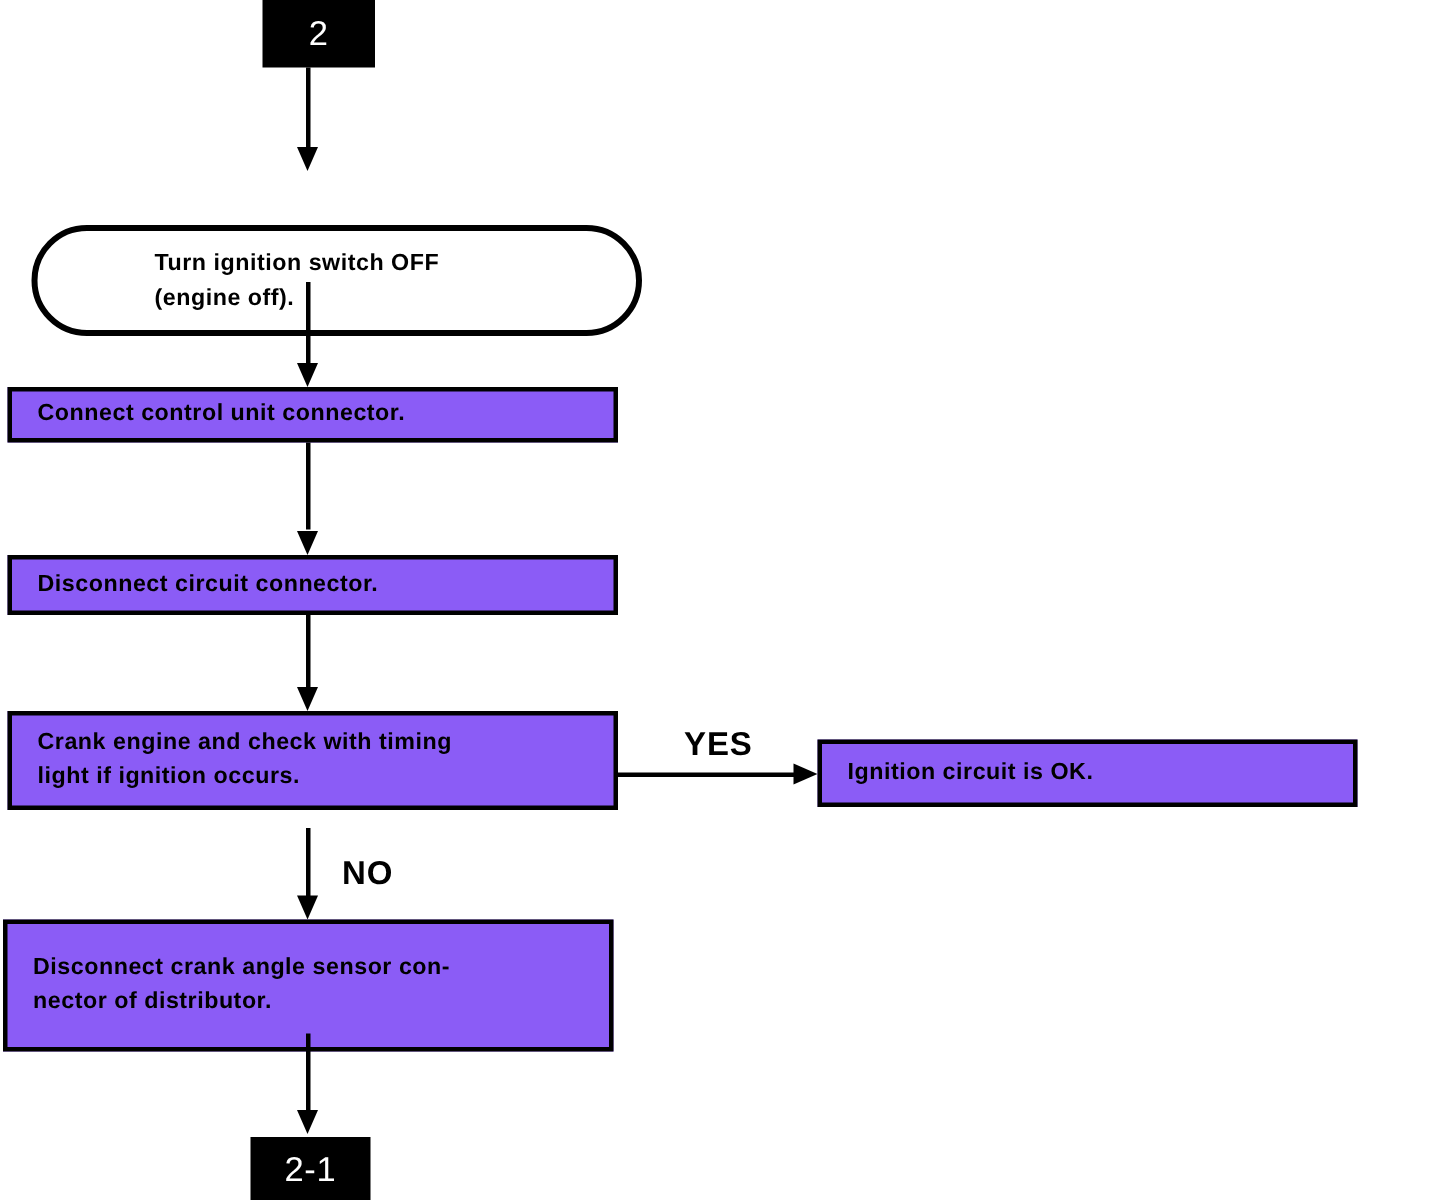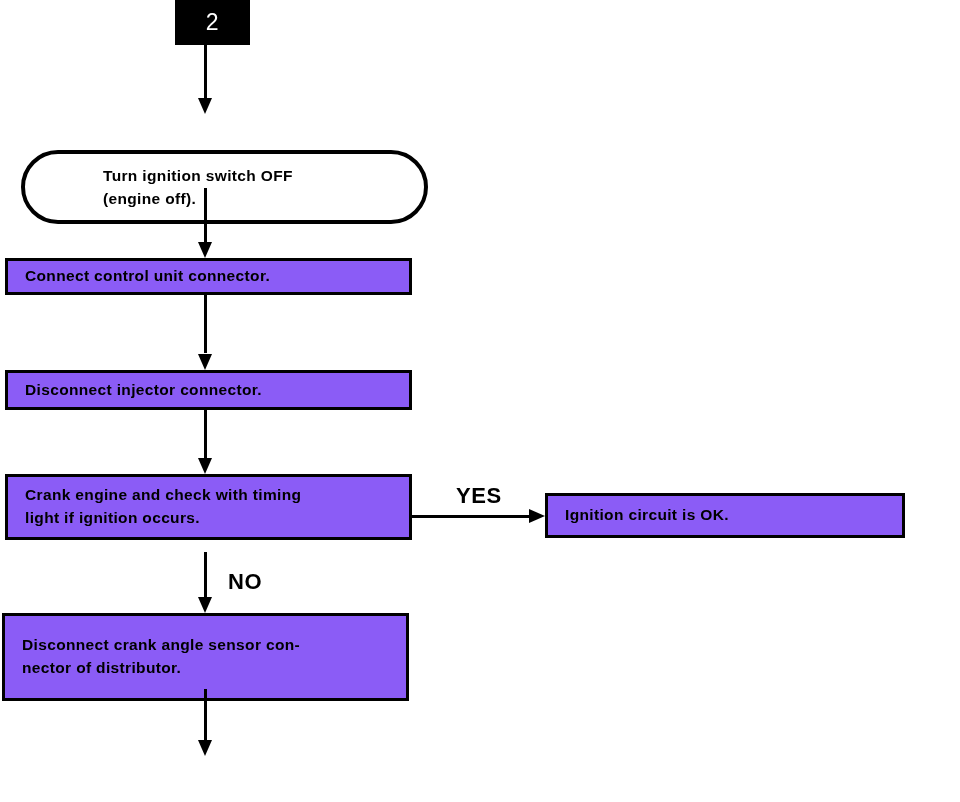--- a/index.html
+++ b/index.html
@@ -133,21 +133,21 @@
   <div class="arrow-down" style="left:198px; top:242px;"></div>
 
   <div class="pbox" style="left:5px; top:258px; width:407px; height:37px;">
     <div class="ptext">Connect control unit connector.</div>
   </div>
 
   <div class="vline" style="left:204px; top:295px; width:3px; height:58px;"></div>
   <div class="arrow-down" style="left:198px; top:354px;"></div>
 
   <div class="pbox" style="left:5px; top:370px; width:407px; height:40px;">
-    <div class="ptext">Disconnect injector connector.</div>
+    <div class="ptext">Disconnect circuit connector.</div>
   </div>
 
   <div class="vline" style="left:204px; top:410px; width:3px; height:50px;"></div>
   <div class="arrow-down" style="left:198px; top:458px;"></div>
 
   <div class="pbox" style="left:5px; top:474px; width:407px; height:66px;">
     <div class="ptext">Crank engine and check with timing
 light if ignition occurs.</div>
   </div>
 
@@ -164,14 +164,17 @@
   <div class="branch-label" style="left:228px; top:571px;text-align:right;">NO</div>
 
   <div class="pbox" style="left:2px; top:613px; width:407px; height:88px;">
     <div class="ptext">Disconnect crank angle sensor con-
 nector of distributor.</div>
   </div>
 
   <div class="vline" style="left:204px; top:689px; width:3px; height:53px;"></div>
   <div class="arrow-down" style="left:198px; top:740px;"></div>
 
+  <div class="terminal" style="left:167px; top:758px; width:80px; height:42px;">
+    <span>2-1</span>
+  </div>
 
 </div>
 
 </body></html>

